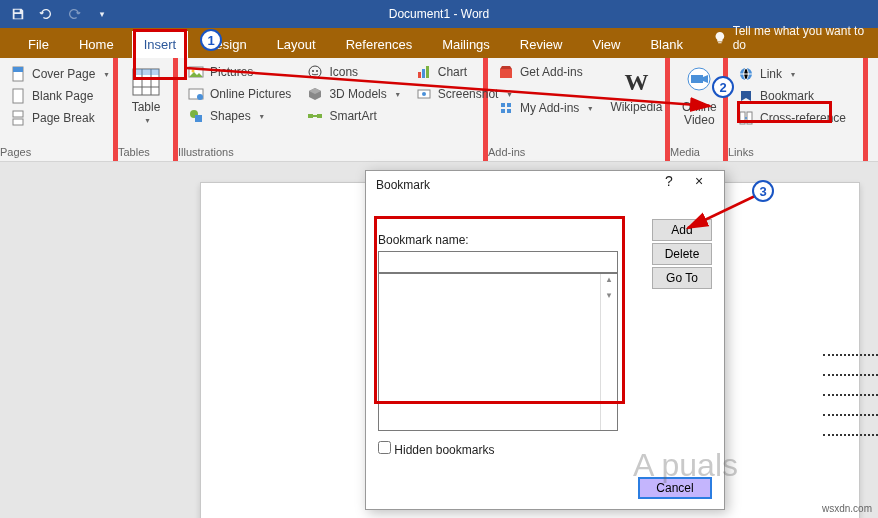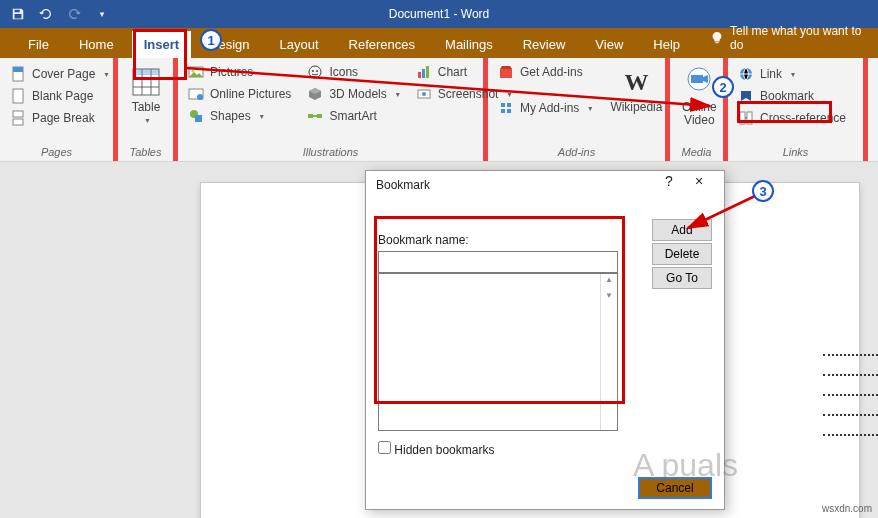--- a/index.html
+++ b/index.html
@@ -8,29 +8,29 @@
 
 .titlebar { height: 28px; background: #2b579a; display: flex; align-items: center; color: #fff; font-size: 12px; position: relative; }
 .titlebar .qat { display: flex; align-items: center; gap: 8px; padding: 0 8px; }
 .titlebar .docname { position: absolute; left: 50%; transform: translateX(-50%); }
 .qat-btn { width: 20px; height: 20px; display:flex; align-items:center; justify-content:center; opacity:.9; }
 .qat-btn.dim { opacity:.4; }
 
 
 .tabbar { height: 30px; background: #a16207; display: flex; align-items: flex-end; color: #fff; font-size: 13px; padding-left: 16px; gap: 6px; }
 .tab { padding: 6px 12px 6px; cursor: pointer; }
-.tab.active { background: #fff; color: #2b579a; font-weight: bold; }
+.tab.active { background: #fff; color: #2b579a; }
 .tellme { display:flex; align-items:center; gap:6px; margin-left: 12px; font-size:12px; opacity:.95; padding-bottom:6px;}
 .tellme svg{width:14px;height:14px;}
 
 
 .ribbon { height: 104px; background: #f3f3f3; border-bottom: 1px solid #d4d4d4; display: flex; font-size: 12px; color: #444; }
 .group { border-right: 5px solid #ef4444; display: flex; flex-direction: column; }
 .group-body { flex: 1; display: flex; padding: 4px 6px; }
-.group-label { text-align: center; font-size: 11px; color: #666; padding: 2px 0 3px; font-style: italic; }
+.group-label { text-align: left; font-size: 11px; color: #666; padding: 2px 0 3px; }
 .vbtn { display:flex; flex-direction:column; align-items:center; gap:3px; padding:4px 6px; cursor:pointer; text-align:center; line-height:1.1; }
 .vbtn .ic { width:32px; height:32px; display:flex; align-items:center; justify-content:center; }
 .hstack { display:flex; flex-direction:column; gap:2px; }
 .hbtn { display:flex; align-items:center; gap:6px; padding:2px 4px; cursor:pointer; white-space:nowrap; }
 .hbtn .ic{ width:16px; height:16px; display:flex;align-items:center;justify-content:center;}
 .dd::after{content:"▾"; font-size:8px; margin-left:3px; color:#666;}
 
 
 .docarea { position:absolute; top:162px; left:0; right:0; bottom:0; background:#e6e6e6; padding:20px 0 0 200px;}
 .page { width:660px; height:500px; background:#fff; border:1px solid #c8c8c8; box-shadow:0 3px 6px rgba(0,0,0,.15);}
@@ -47,21 +47,21 @@
 .dlg-input{ width:240px; height:22px; border:1px solid #7a7a7a; padding:2px 4px; font-size:12px;}
 .dlg-list{ width:240px; height:158px; border:1px solid #7a7a7a; position:relative; }
 .dlg-scroll{ position:absolute; right:0; top:0; width:17px; height:100%; border-left:1px solid #ddd;}
 .dlg-scroll .up,.dlg-scroll .dn{height:16px;text-align:center;font-size:9px;color:#888;}
 .dlg-btns{ position:absolute; right:12px; top:48px; display:flex; flex-direction:column; gap:2px;}
 .dlg-btns button{ width:60px; height:22px; border:1px solid #adadad; background:#e1e1e1; font-size:12px; cursor:pointer;}
 .sortby{ display:flex; align-items:flex-start; gap:10px; margin-top:8px;}
 .radios{display:flex;flex-direction:column;gap:2px;}
 .chk{display:flex;align-items:center;gap:6px; margin-top:10px;}
 .dlg-footer{ position:absolute; right:12px; bottom:10px;}
-.dlg-footer button{ width:74px; height:22px; border:2px solid #2b7de1; background:#a16207; font-size:12px;}
+.dlg-footer button{ width:74px; height:22px; border:2px solid #2b7de1; background:#c4b5fd; font-size:12px;}
 
 
 .redbox{ position:absolute; border:3px solid #d40000; pointer-events:none; z-index:50;}
 .badge{ position:absolute; width:22px; height:22px; border-radius:50%; background:#fff; border:2px solid #1955c4; color:#1955c4; font-weight:bold; font-size:13px; display:flex;align-items:center;justify-content:center; z-index:55;}
 .arrow-svg{position:absolute;z-index:52;pointer-events:none;}
 .watermark{position:absolute; right:140px; bottom:34px; font-size:32px; color:#666; opacity:.35; font-weight:normal; z-index:60;}
 .watermark2{position:absolute; right:6px; bottom:4px; font-size:10px; color:#666; z-index:60;}
 .inputwrap{position:relative;}
 input[type=radio],input[type=checkbox]{margin:0;}
 </style>
@@ -93,21 +93,21 @@
 <div class="tabbar">
   <div class="tab">File</div>
   <div class="tab">Home</div>
   <div class="tab active">Insert</div>
   <div class="tab">Design</div>
   <div class="tab">Layout</div>
   <div class="tab">References</div>
   <div class="tab">Mailings</div>
   <div class="tab">Review</div>
   <div class="tab">View</div>
-  <div class="tab">Help</div>
+  <div class="tab">Blank</div>
   <div class="tellme">
     <svg viewBox="0 0 16 16">
         <path fill="#fff" d="M8 1a5 5 0 0 0-3 9v2h6v-2a5 5 0 0 0-3-9zM6 13h4v1H6z"></path>
       </svg>
     <span>Tell me what you want to do</span>
   </div>
 </div>
 
 <div class="ribbon">
 

